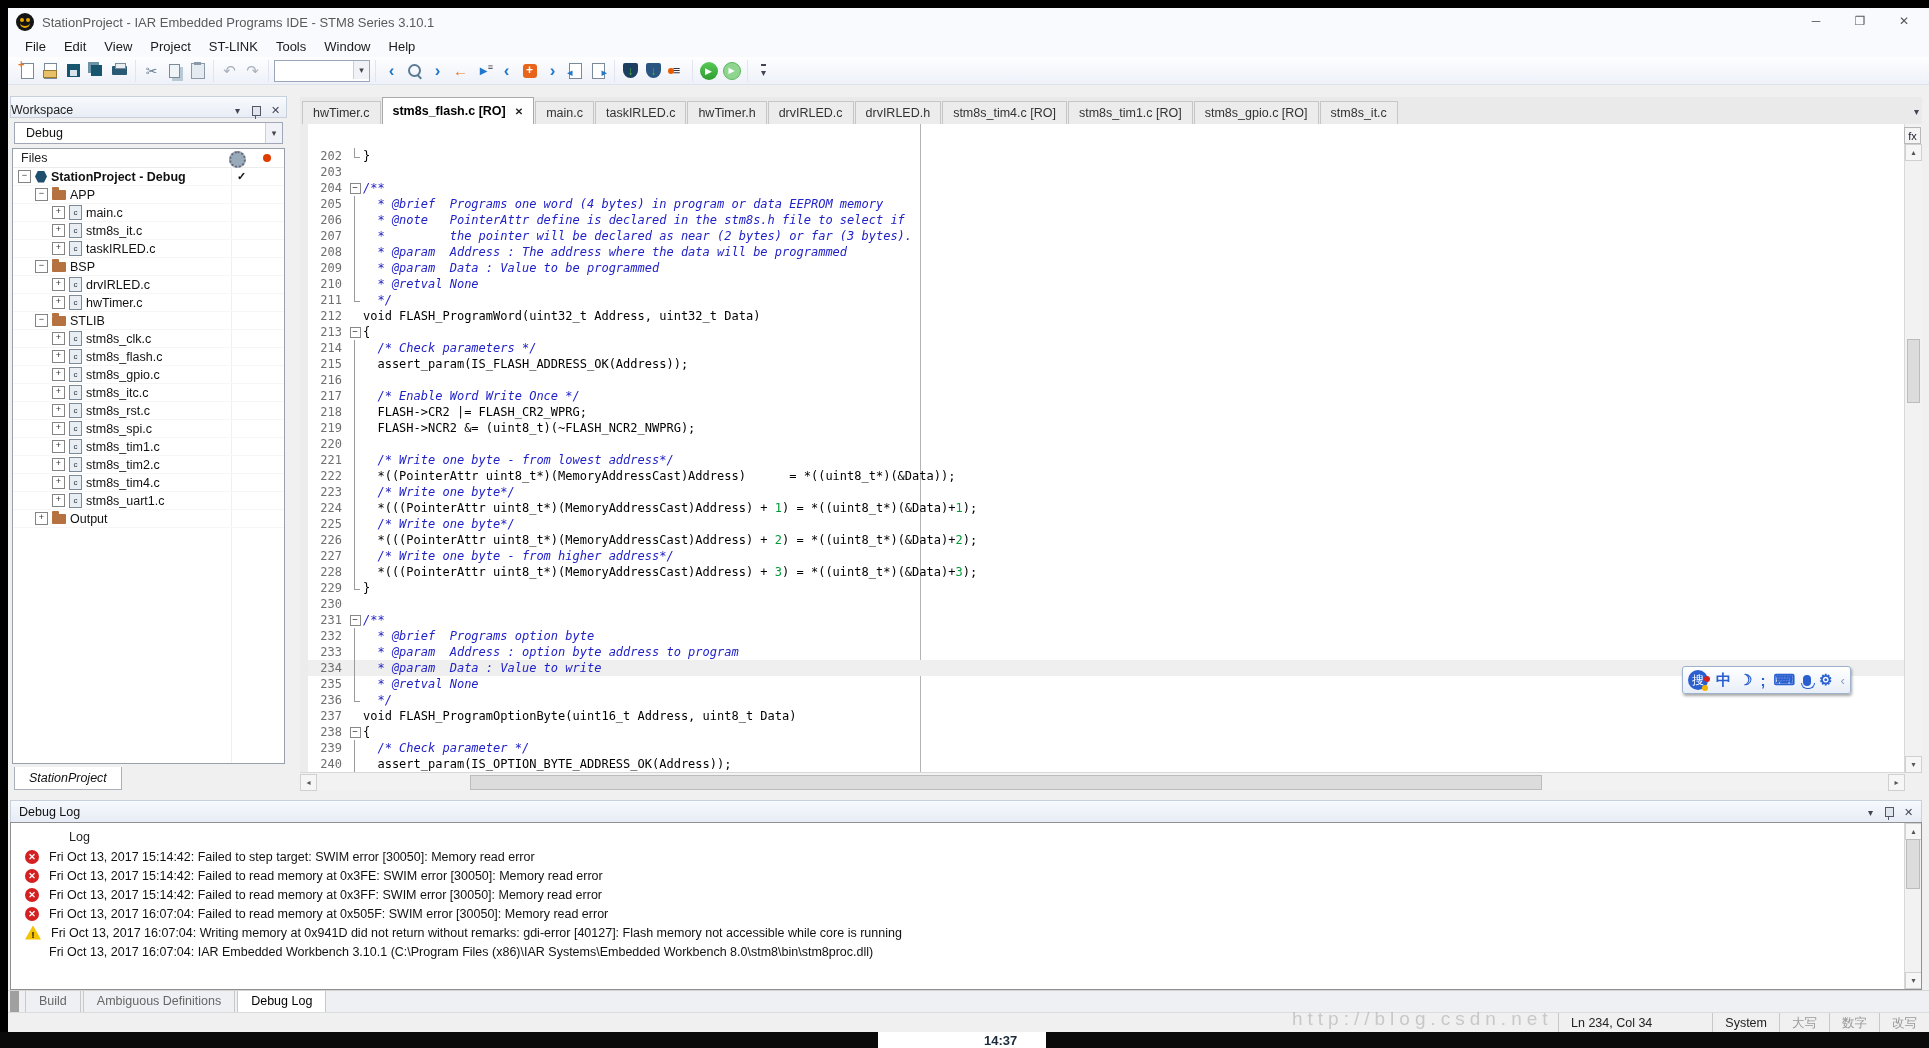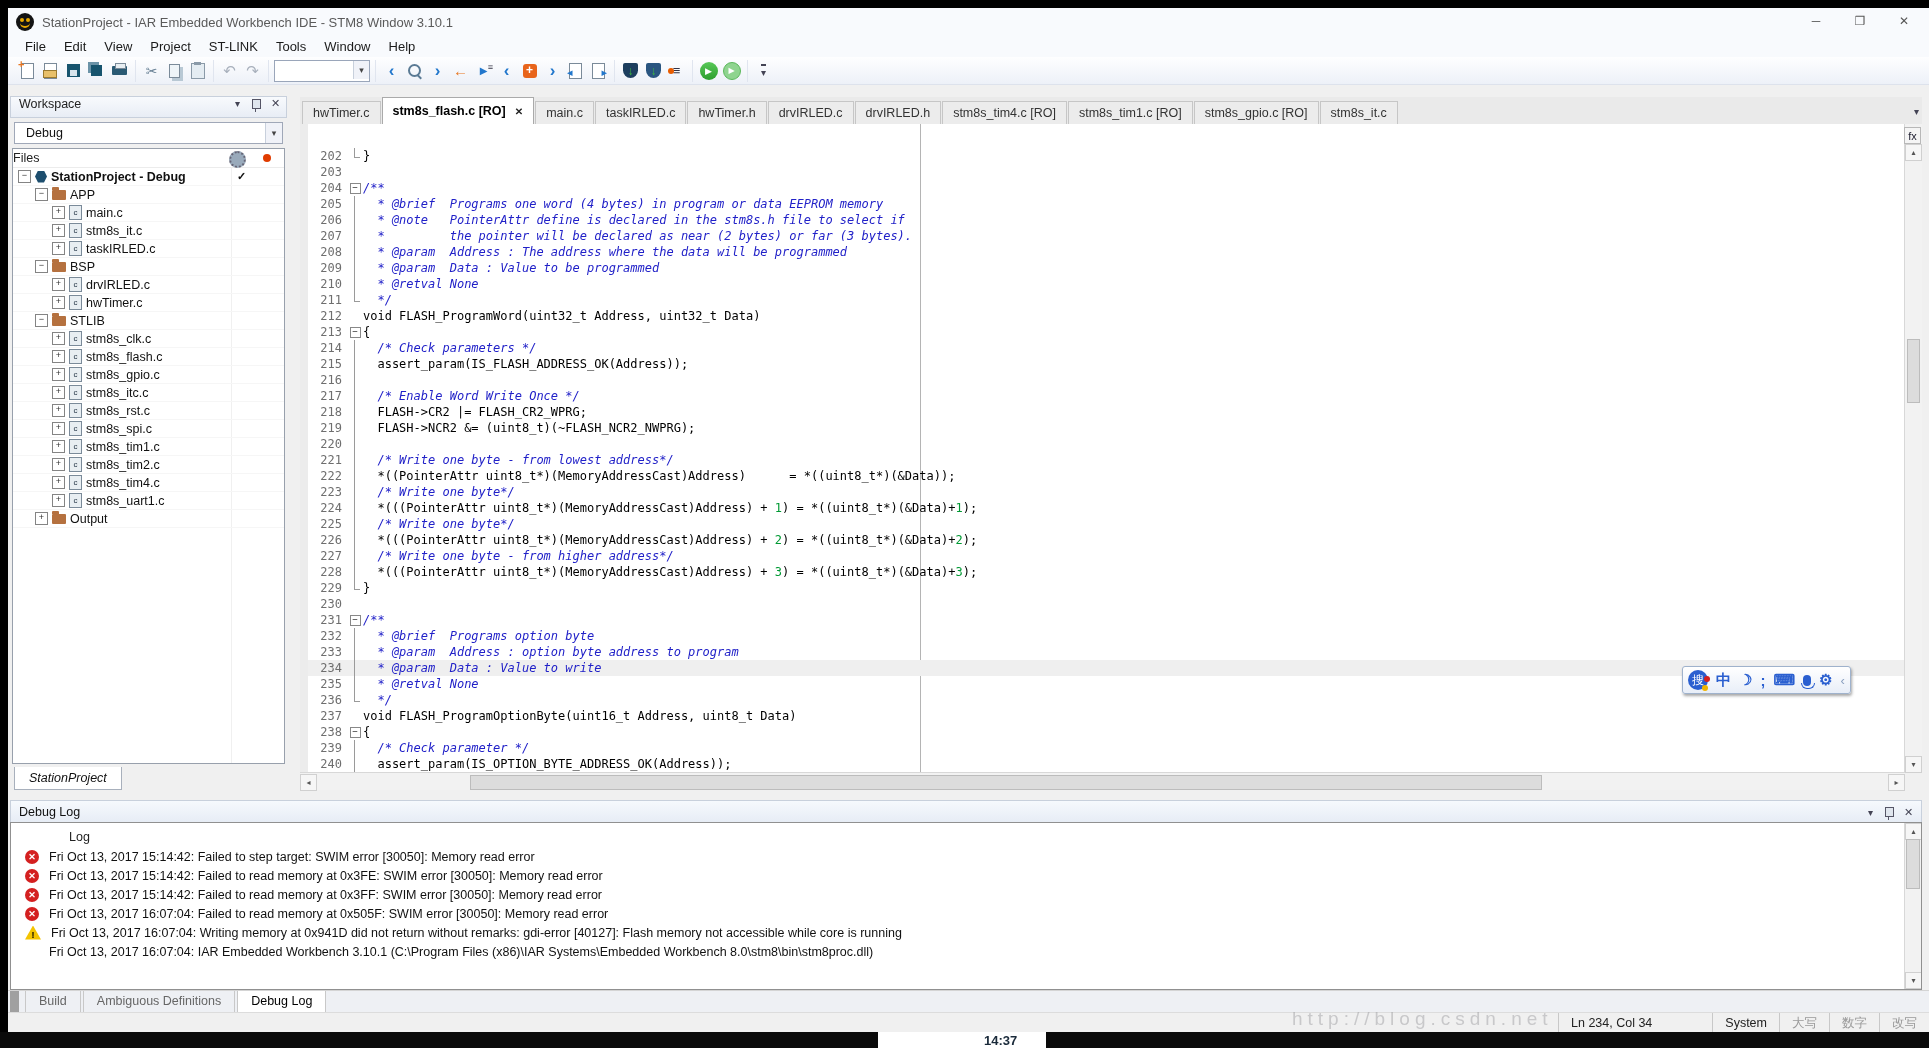--- a/index.html
+++ b/index.html
@@ -63,34 +63,34 @@
   .tbi-edit-breakpoints::before{content:"≡";color:#334;font-size:13px;}
   .tbi-edit-breakpoints::after{content:"";position:absolute;left:2px;top:8px;width:6px;height:6px;border-radius:50%;background:#e85c00;}
   .tbi-download-and-debug::before{content:"▶";width:18px;height:18px;border-radius:50%;background:linear-gradient(#58c858,#2d9e2d);
     color:#fff;font-size:9px;text-align:center;line-height:18px;}
   .tbi-debug-without-downloading::before{content:"▶";width:16px;height:16px;border-radius:50%;background:#8fd48f;border:1px solid #5cb85c;
     color:#fff;font-size:8px;text-align:center;line-height:16px;}
   .tbi-toolbar-options::before{content:"▾";color:#445;font-size:10px;border-top:2px solid #445;padding-top:1px;}
 
   
   .workspace{position:absolute;left:2px;top:88px;width:277px;height:694px;}
-  .ws-header{height:20px;display:flex;align-items:flex-start;padding:0 4px 0 8px;font-size:12.5px;color:#222;
+  .ws-header{height:20px;display:flex;align-items:flex-end;padding:0 4px 0 0;font-size:12.5px;color:#222;
     background:linear-gradient(#f8fafd,#e8edf5);border:1px solid #c8d0dc;}
   .ws-btns{margin-left:auto;display:flex;gap:8px;align-items:center;}
   .ws-btn{color:#445;font-size:10px;width:13px;text-align:center;}
   .ws-btn-menu::before{content:"▾";}
   .pin{width:7px;height:8px;border:1px solid #556;background:#e0e6ee;position:relative;display:inline-block;}
   .pin::after{content:"";position:absolute;left:2px;top:8px;width:1px;height:4px;background:#556;}
   .ws-btn-close::before{content:"✕";font-size:11px;}
   .ws-combo{margin:4px 4px 6px 4px;height:20px;background:#fff;border:1px solid #a0a8b8;position:relative;
     font-size:12.5px;line-height:20px;padding-left:11px;color:#111;}
   .ws-combo-arrow{position:absolute;right:0;top:0;width:16px;height:20px;background:#f0f2f8;border-left:1px solid #c8d0dc;
     color:#444;font-size:9px;display:flex;align-items:center;justify-content:center;}
   .files{position:absolute;left:2px;top:52px;right:2px;bottom:26px;background:#fff;border:1px solid #98a0ac;overflow:hidden;}
-  .files-hdr{height:18px;line-height:18px;font-size:12.5px;color:#222;border-bottom:1px solid #ececec;position:relative;}
+  .files-hdr{height:18px;line-height:18px;padding-left:8px;font-size:12.5px;color:#222;border-bottom:1px solid #ececec;position:relative;}
   .gear{position:absolute;left:216px;top:2px;width:13px;height:13px;border:2px dotted #667;border-radius:50%;background:#9ab;}
   .reddot{position:absolute;left:250px;top:5px;width:8px;height:8px;border-radius:50%;background:#e03c00;}
   .colsep{position:absolute;left:218px;top:18px;bottom:0;border-left:1px solid #f0f0f0;}
   .tree-row{height:17px;display:flex;align-items:center;gap:4px;font-size:12.5px;color:#111;
     border-bottom:1px solid #f6f6f6;position:relative;white-space:nowrap;}
   .tree-row.bold .tlabel{font-weight:bold;}
   .expander{width:11px;height:11px;border:1px solid #848484;background:#fff;font-size:9px;line-height:9px;
     text-align:center;color:#333;flex:none;}
   .ticon{flex:none;display:inline-block;}
   .ticon-project{width:12px;height:12px;background:#1d4e6e;clip-path:polygon(25% 0,75% 0,100% 50%,75% 100%,25% 100%,0 50%);}
@@ -196,21 +196,21 @@
 </style>
 </head>
 <body>
 
 <div class="win">
 
   <div class="titlebar">
     <span class="applogo">
         <span class="smile"></span>
       </span>
-    <span class="title">StationProject - IAR Embedded Workbench IDE - STM8 Window 3.10.1</span>
+    <span class="title">StationProject - IAR Embedded Programs IDE - STM8 Series 3.10.1</span>
     <span class="winbtns">
       <span class="winbtn winbtn-min"></span>
       <span class="winbtn winbtn-max"></span>
       <span class="winbtn winbtn-close"></span>
     </span>
   </div>
 
   <div class="menubar">
       <div class="menu-item">File</div>
       <div class="menu-item">Edit</div>

